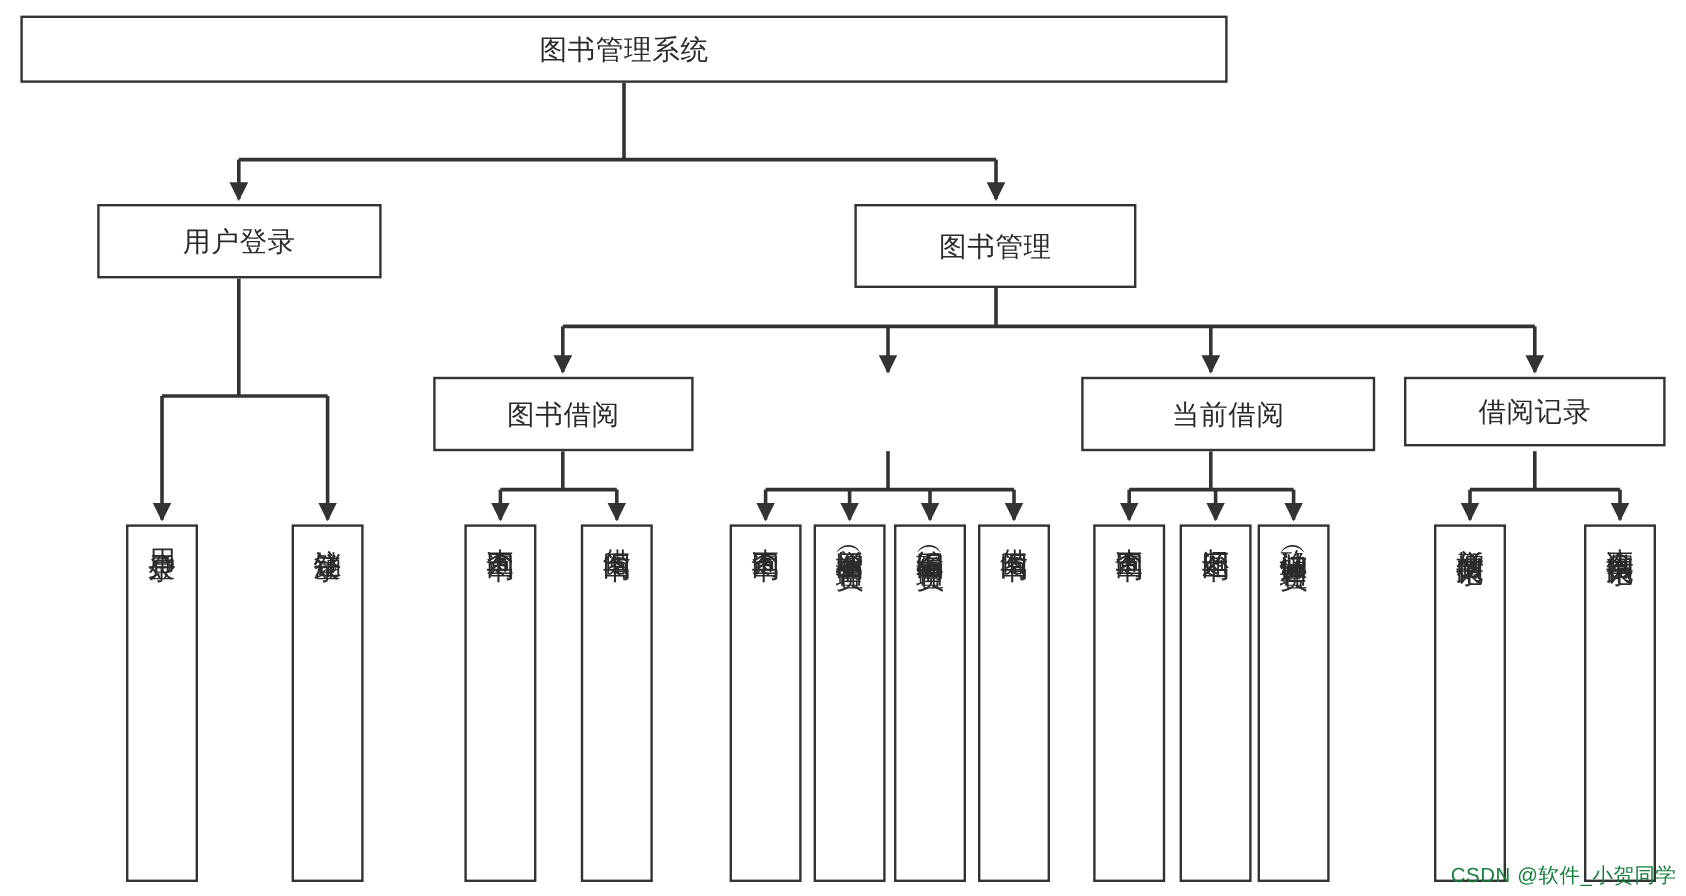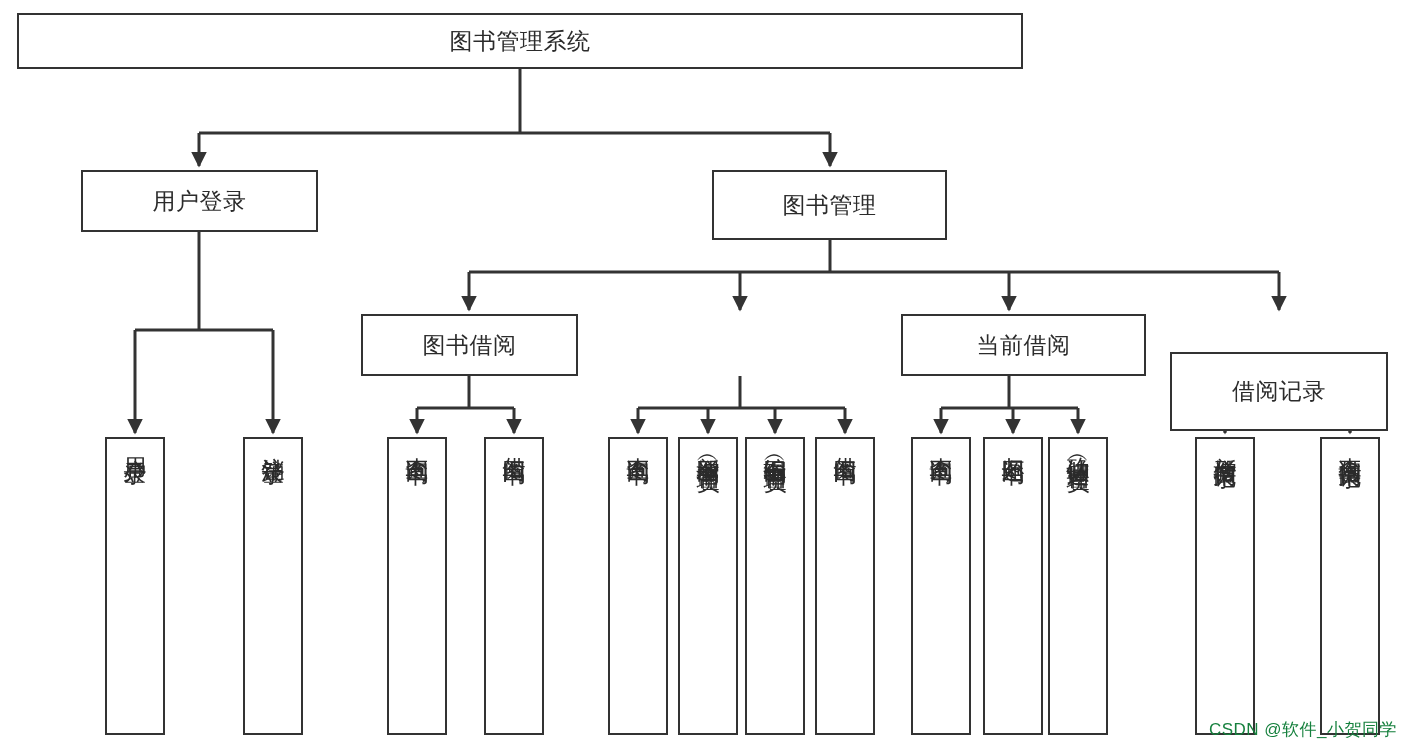--- a/index.html
+++ b/index.html
@@ -151,21 +151,21 @@
   <div class="node-box node-h" style="left: 712px; top: 170px; width: 235px; height: 70px;">
     <span class="node-label">图书管理</span>
   </div>
 
   <div class="node-box node-h" style="left: 361px; top: 314px; width: 217px; height: 62px;">
     <span class="node-label">图书借阅</span>
   </div>
   <div class="node-box node-h" style="left: 901px; top: 314px; width: 245px; height: 62px;">
     <span class="node-label">当前借阅</span>
   </div>
-  <div class="node-box node-h" style="left: 1170px; top: 314px; width: 218px; height: 79px; margin-top: 38px;">
+  <div class="node-box node-h" style="left: 1170px; top: 314px; width: 218px; height: 58px;">
     <span class="node-label">借阅记录</span>
   </div>
 
   <div class="node-box node-v" style="left: 105px; top: 437px; width: 60px; height: 298px;">
     <span class="node-label">用户登录</span>
   </div>
   <div class="node-box node-v" style="left: 243px; top: 437px; width: 60px; height: 298px;">
     <span class="node-label">注销登录</span>
   </div>
   <div class="node-box node-v" style="left: 387px; top: 437px; width: 60px; height: 298px;">

